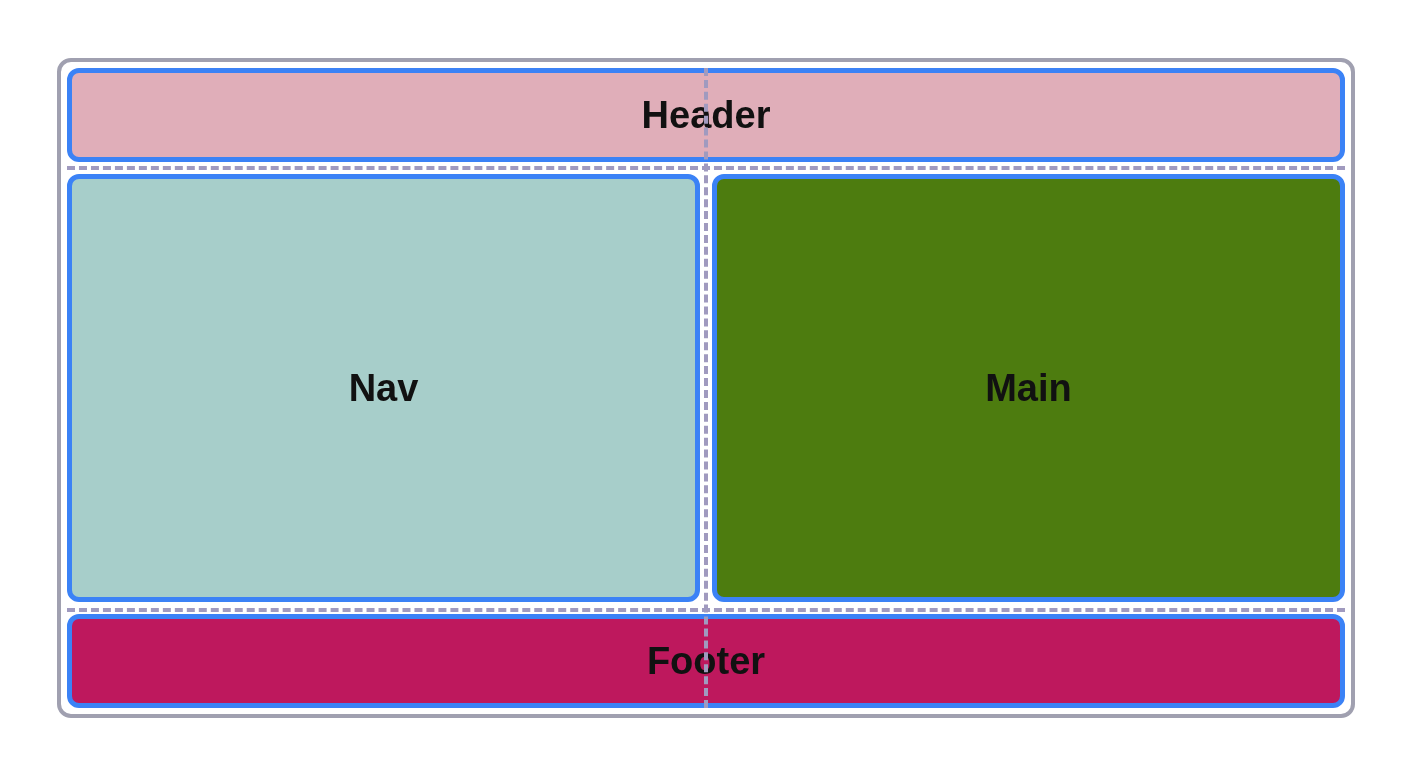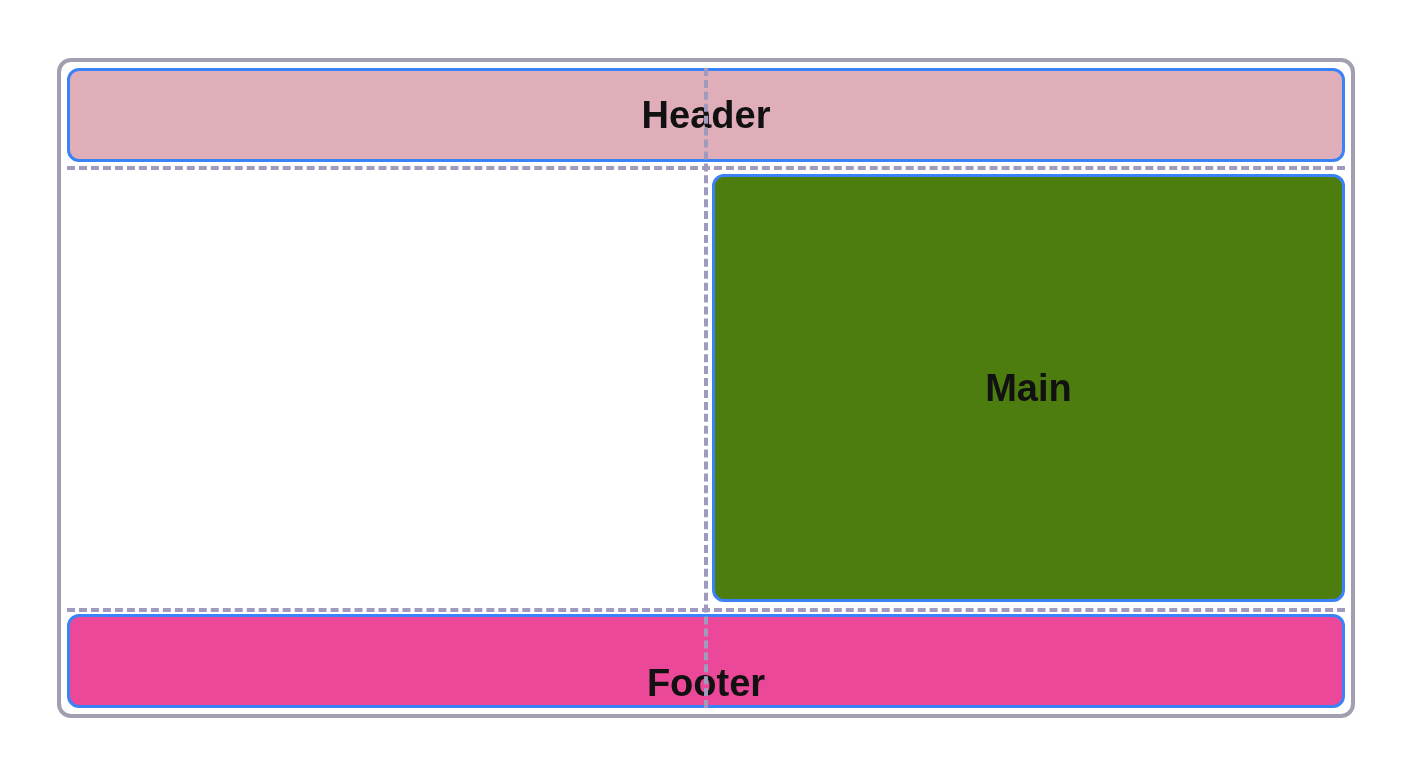--- a/index.html
+++ b/index.html
@@ -69,21 +69,21 @@
       height: 100%;
       display: grid;
       grid-template-columns: 1fr 1fr;
       grid-template-rows: 94px 1fr 94px;
       gap: 12px;
       position: relative;
       z-index: 5;
     }
 
     .region {
-      border: 3px solid #3b82f6;
+      border: 5px solid #3b82f6;
       border-radius: 12px;
       display: flex;
       align-items: center;
       justify-content: center;
       font-weight: 800;
       font-size: 38px;
       color: #111111;
     }
 
     .header {
@@ -100,41 +100,43 @@
 
     .main {
       grid-column: 2;
       grid-row: 2;
       background: #4d7c0f;
     }
 
     .footer {
       grid-column: 1 / 3;
       grid-row: 3;
-      background: #ec4899;
-      align-items: flex-end;
+      background: #be185d;
     }
   </style>
 </head>
 <body>
 
 <div class="layout-container">
 
   <div class="grid-overlay">
     <div class="vline"></div>
     <div class="hline1"></div>
     <div class="hline2"></div>
   </div>
 
   <div class="grid">
 
     <div class="region header">
       <span>Header</span>
     </div>
 
+    <div class="region nav">
+      <span>Nav</span>
+    </div>
 
     <div class="region main">
       <span>Main</span>
     </div>
 
     <div class="region footer">
       <span>Footer</span>
     </div>
 
   </div>

